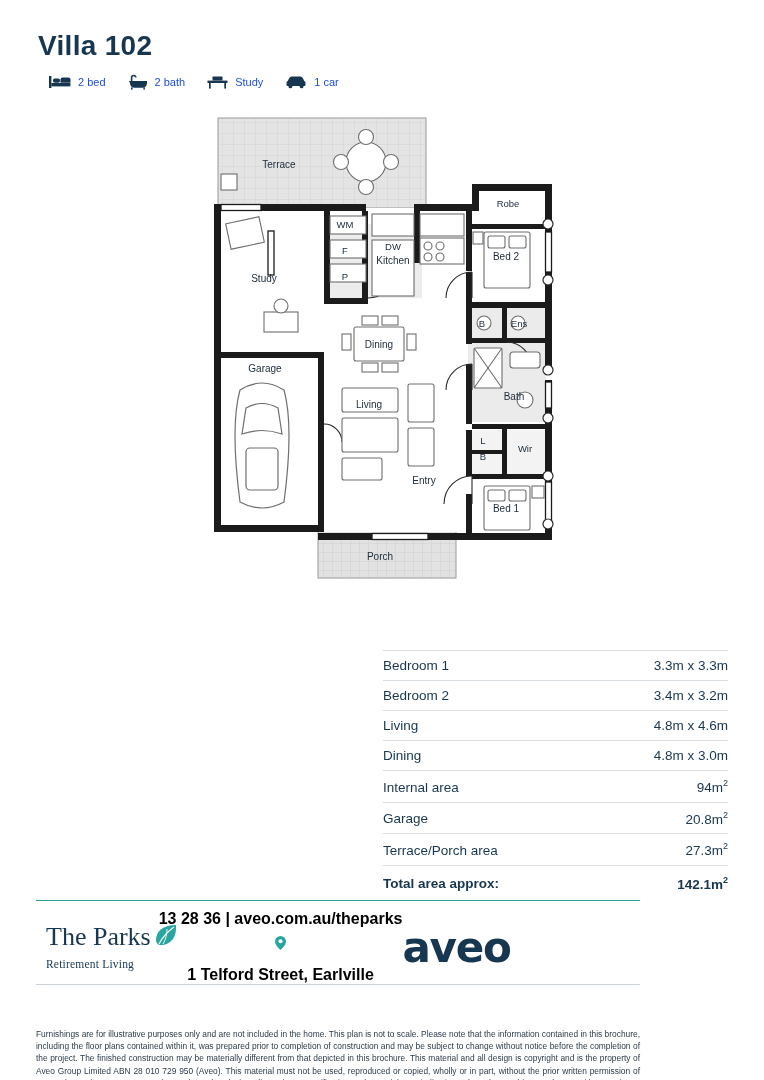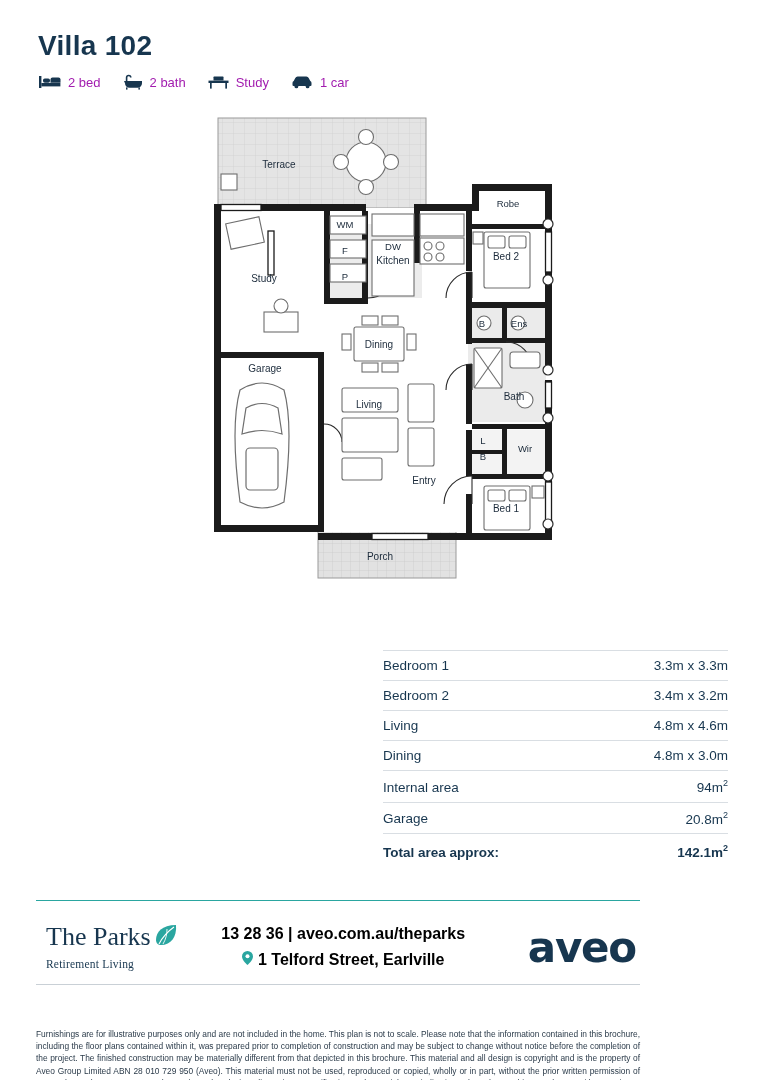--- a/index.html
+++ b/index.html
@@ -25,23 +25,23 @@
     font-weight: bold;
     color: #17364f;
     letter-spacing: 0.3px;
     padding-top: 30px;
     margin: 0 0 12px 2px;
   }
   .specs {
     display: flex;
     align-items: center;
     gap: 22px;
-    margin-left: 3px;
-    font-size: 13px;
-    color: #a21caf;
+    margin-left: 13px;
+    font-size: 11px;
+    color: #1d4ed8;
   }
   .spec {
     display: flex;
     align-items: center;
     gap: 7px;
   }
   .spec svg { display: block; }
   
   .plan-wrap {
     position: relative;
@@ -85,21 +85,21 @@
     border-top: 1.5px solid #2aa6a0;
   }
   .footer {
     position: absolute;
     left: 36px;
     right: 36px;
     top: 912px;
     height: 70px;
     display: flex;
     align-items: center;
-    justify-content: space-between;
+    justify-content: flex-start;
   }
   .brand-left {
     display: flex;
     flex-direction: column;
     justify-content: center;
     padding-left: 10px;
   }
   .brand-left .parks {
     display: flex;
     align-items: flex-start;
@@ -124,20 +124,21 @@
     line-height: 1.6;
     margin-left: -20px;
   }
   .contact .line1 { font-weight: bold; }
   .contact .line2 {
     font-weight: bold;
     display: flex;
     align-items: center;
     justify-content: center;
     gap: 5px;
+    flex-direction: column;
   }
   .aveo-logo {
     font-size: 42px;
     font-weight: bold;
     color: #17364f;
     letter-spacing: -1.2px;
     font-family: "DejaVu Sans", sans-serif;
     padding-right: 4px;
   }
   .disclaimer-rule {
@@ -439,20 +440,24 @@
       <span class="sched-val">4.8m x 3.0m</span>
     </div>
     <div class="sched-row">
       <span class="sched-label">Internal area</span>
       <span class="sched-val"><span>94m</span><span class="sup">2</span></span>
     </div>
     <div class="sched-row">
       <span class="sched-label">Garage</span>
       <span class="sched-val"><span>20.8m</span><span class="sup">2</span></span>
     </div>
+    <div class="sched-row">
+      <span class="sched-label">Terrace/Porch area</span>
+      <span class="sched-val"><span>27.3m</span><span class="sup">2</span></span>
+    </div>
     <div class="sched-row total">
       <span class="sched-label">Total area approx:</span>
       <span class="sched-val"><span>142.1m</span><span class="sup">2</span></span>
     </div>
   </div>
 
   <div class="footer-rule"></div>
 
   <div class="footer">
     <div class="brand-left">

